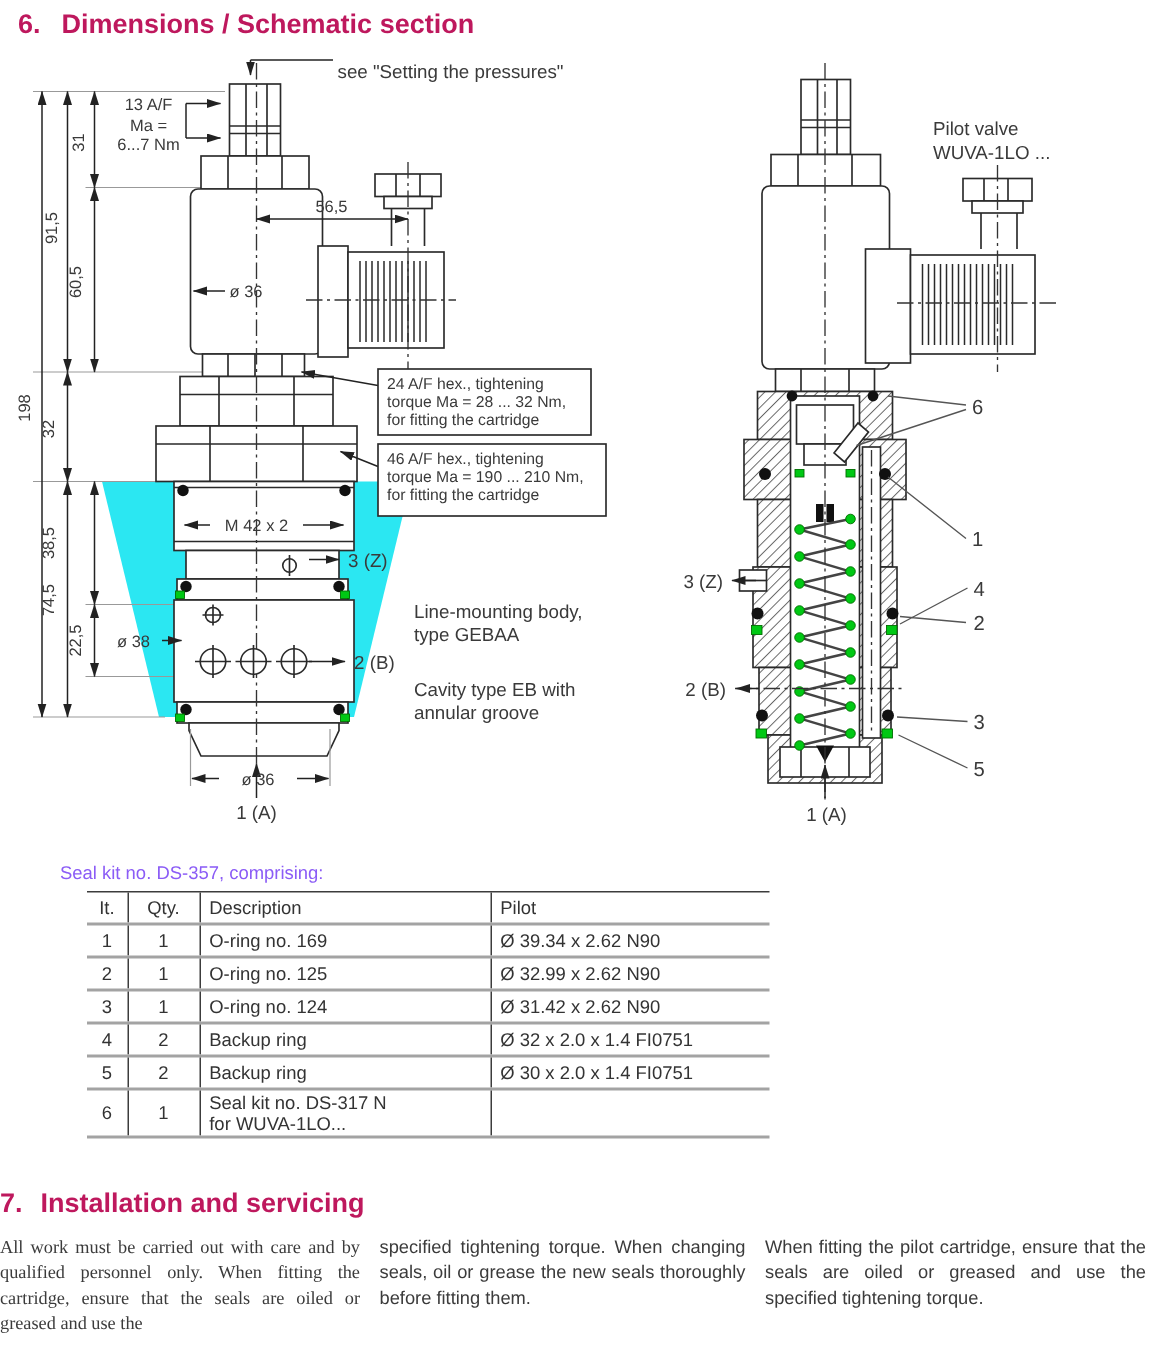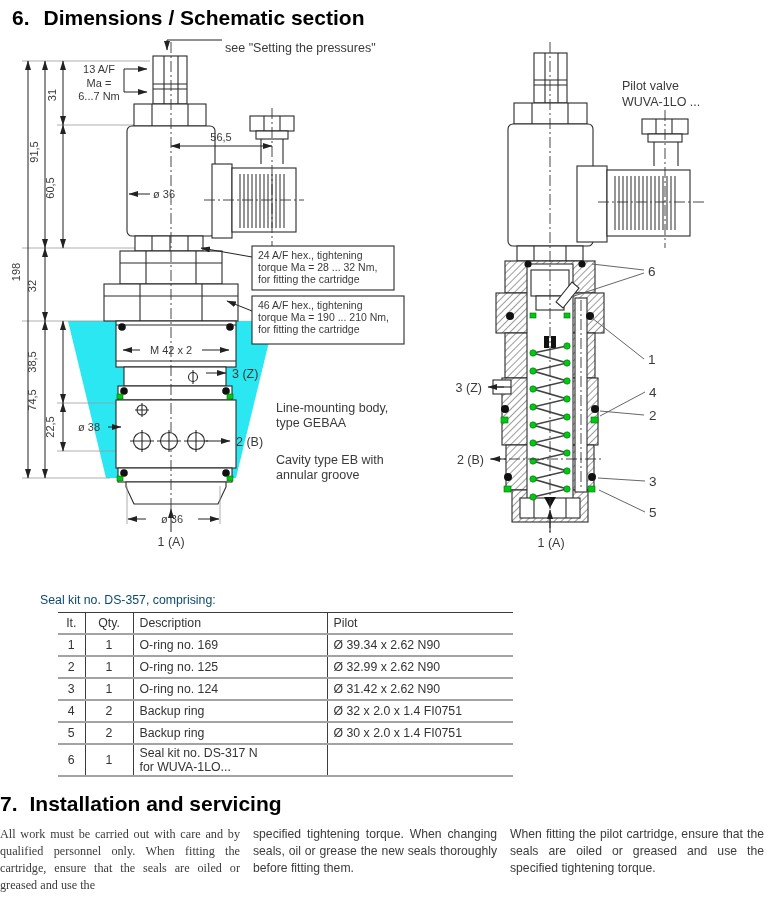--- a/index.html
+++ b/index.html
@@ -1,30 +1,30 @@
 <!DOCTYPE html>
 <html><head>
 <meta charset="utf-8">
 <style>
   html,body{margin:0;padding:0;background:#fff;}
   .page{position:relative;width:776px;height:904px;background:#fff;
         font-family:"Liberation Sans",sans-serif;color:#3a3a3a;overflow:hidden;}
-  .h6,.h7{font-weight:bold;font-size:21px;color:#000000;}
+  .h6,.h7{font-weight:bold;font-size:18px;color:#be185d;}
   .h6{position:absolute;left:12px;top:6px;}
   .hsp{display:inline-block;width:14px;}
   svg.fig{position:absolute;left:0;top:0;}
   svg text{font-family:"Liberation Sans",sans-serif;fill:#3a3a3a;stroke:none;}
   .t{font-size:12.5px;}
   .dim{font-size:11px;}
   .box{font-size:10.5px;}
   .num{font-size:13.5px;}
   .grn{fill:#00C814;stroke:#006e00;stroke-width:.6;}
   .ctr{stroke-dasharray:11 3 2 3;stroke-width:.9;stroke:#333;fill:none;}
   .seal-kit{position:absolute;left:40px;top:575px;width:500px;}
-  .sk-title{font-size:12.3px;margin:18px 0 5px 0;color:#0c4a6e;}
+  .sk-title{font-size:12.3px;margin:0 0 5px 0;color:#8b5cf6;}
   table.sk{border-collapse:collapse;margin-left:18px;font-size:12.3px;color:#333;table-layout:fixed;}
   .sk td{border-bottom:2px solid #a3a3a3;padding:1px 6px;height:18px;vertical-align:middle;
          overflow:hidden;white-space:nowrap;}
   .sk tr.hd td{border-top:1px solid #3c3c3c;}
   .sk td.c{text-align:center;padding:1px 2px;}
   .sk td.vb{border-left:1px solid #3c3c3c;}
   .sec7{position:absolute;left:0;top:792px;width:764px;}
   .h7{margin:0 0 10px 0;}
   .h7 .hsp{width:12px;}
   .cols{display:flex;gap:13px;}

